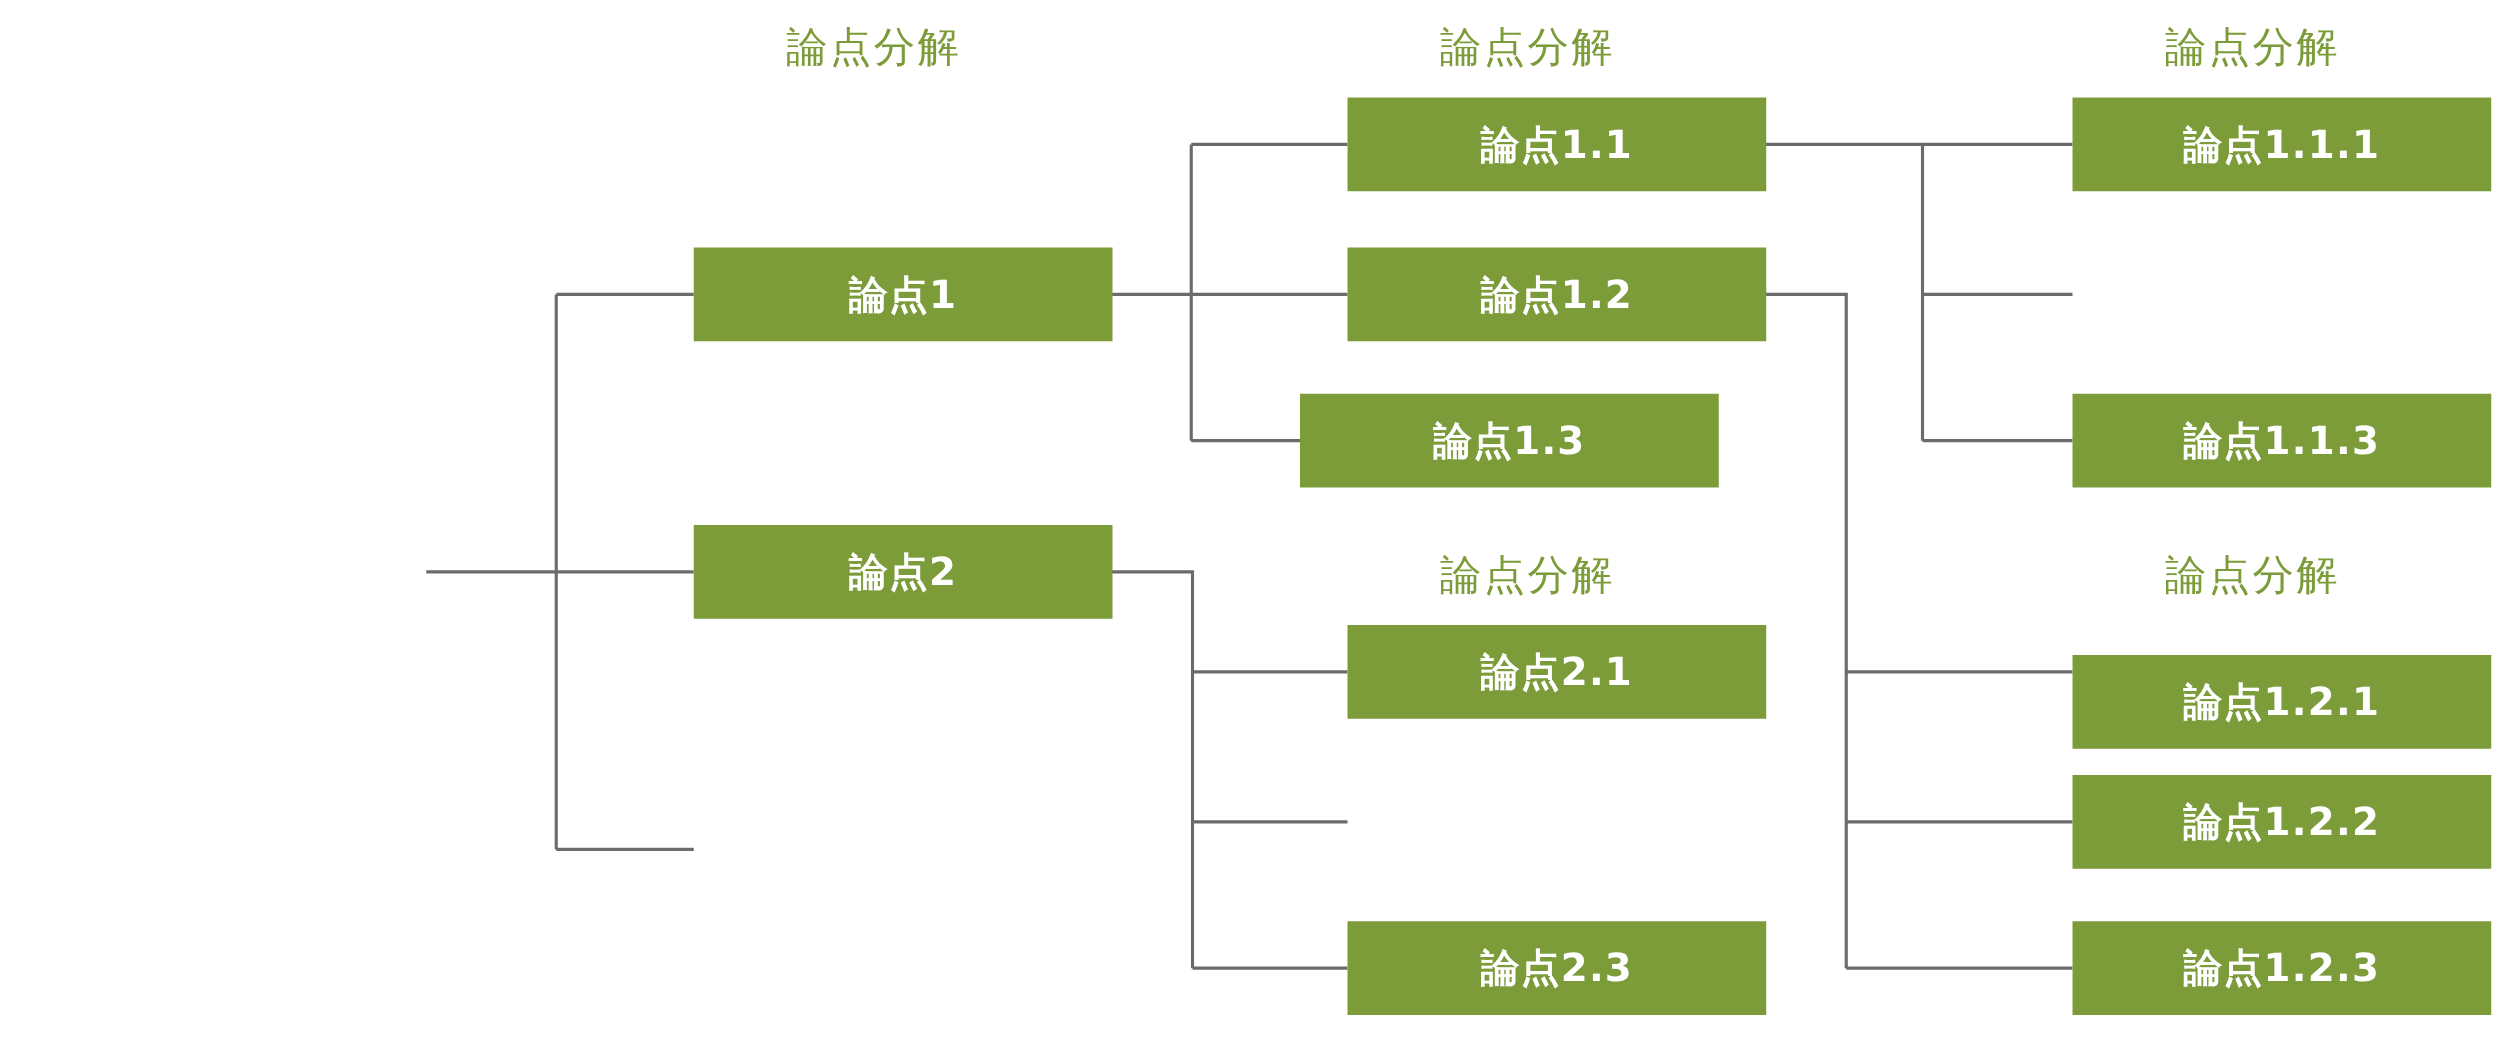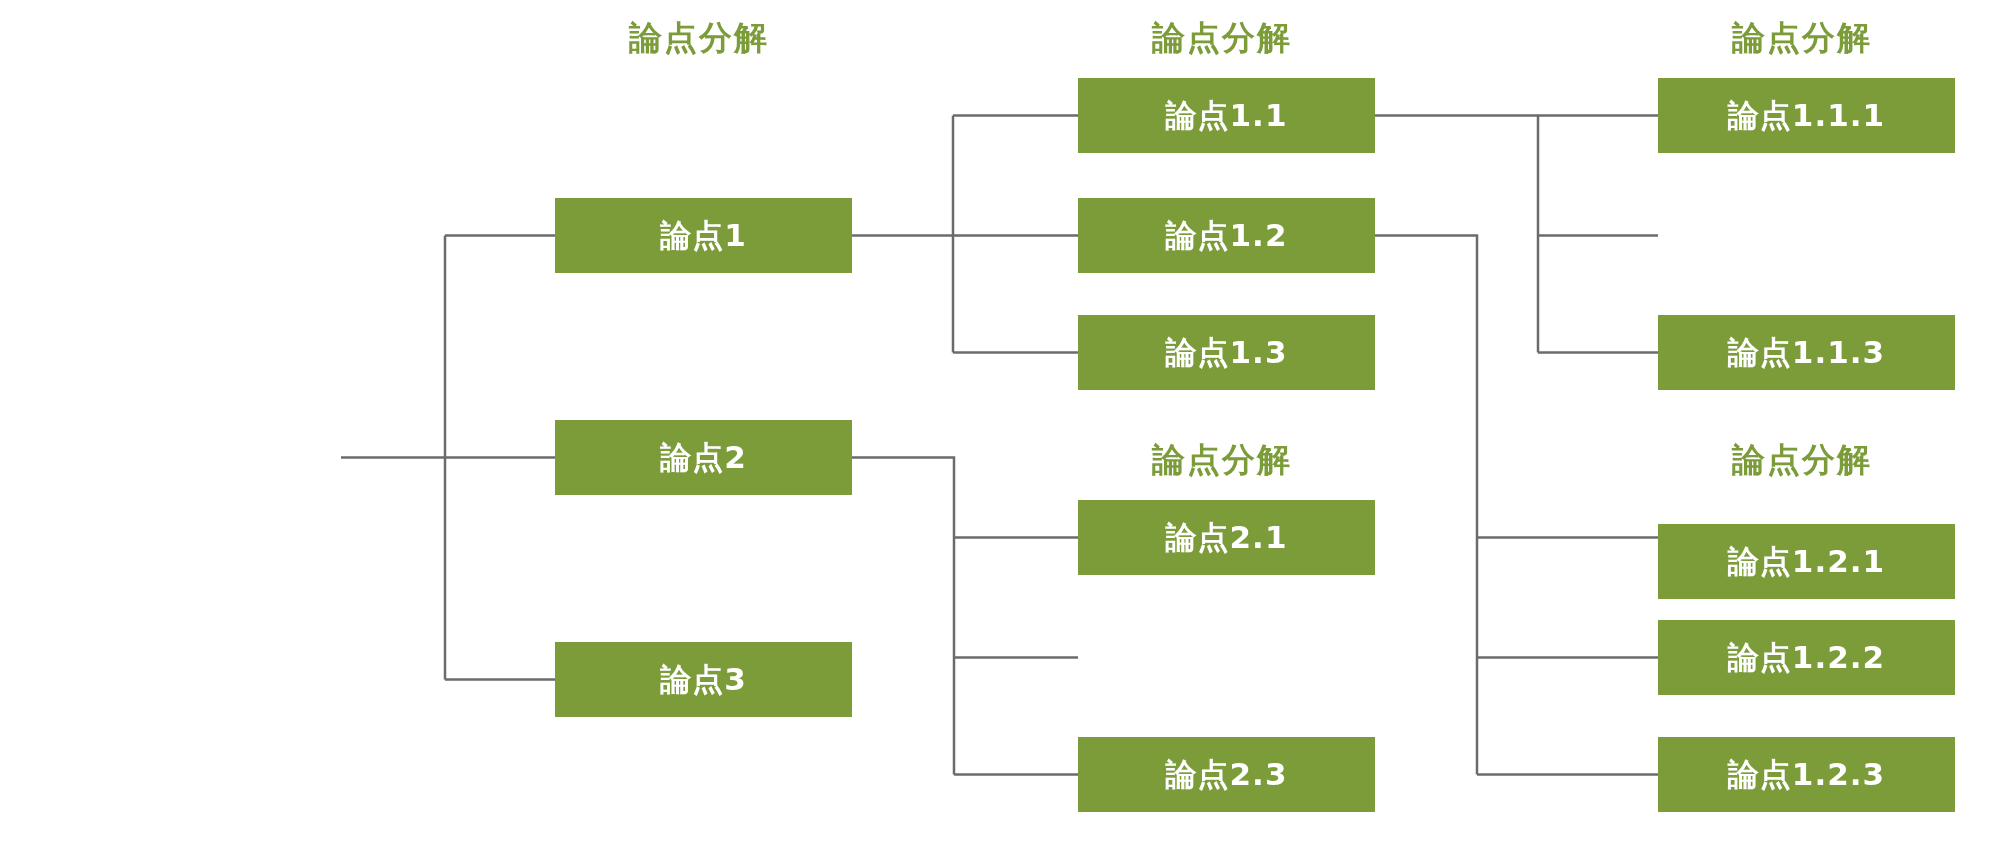--- a/index.html
+++ b/index.html
@@ -18,35 +18,35 @@
     overflow:hidden;
   }
   .connectors{position:absolute;left:0;top:0;}
   .connectors path{
     stroke:var(--connector);
     stroke-width:2.5;
     fill:none;
   }
   .node{
     position:absolute;
-    width:297px;height:75px;
+    width:335px;height:75px;
     background:var(--node-fill);
     color:var(--node-text);
     font-weight:bold;
     font-size:31px;
     letter-spacing:1px;
     display:flex;align-items:center;justify-content:center;
     white-space:nowrap;
   }
   .col-header{
     position:absolute;
     width:288px;
     text-align:center;
     color:var(--header-text);
-    font-weight:bold;
+    font-weight:normal;
     font-size:33px;
     letter-spacing:2px;
     white-space:nowrap;
   }
 </style>
 </head>
 <body>
 
 <div class="canvas">
 
@@ -80,25 +80,24 @@
 
   <div class="col-header" style="left:555px;top:16px">論点分解</div>
   <div class="col-header" style="left:1078px;top:16px">論点分解</div>
   <div class="col-header" style="left:1078px;top:438px">論点分解</div>
   <div class="col-header" style="left:1658px;top:16px">論点分解</div>
   <div class="col-header" style="left:1658px;top:438px">論点分解</div>
 
 
   <div class="node" style="left:555px;top:198px">論点1</div>
   <div class="node" style="left:555px;top:420px">論点2</div>
-  <div class="node" style="left:555px;top:642px">論点3</div>
 
   <div class="node" style="left:1078px;top:78px">論点1.1</div>
   <div class="node" style="left:1078px;top:198px">論点1.2</div>
-  <div class="node" style="left:1078px;top:315px">論点1.3</div>
+  <div class="node" style="left:1040px;top:315px">論点1.3</div>
   <div class="node" style="left:1078px;top:500px">論点2.1</div>
   <div class="node" style="left:1078px;top:737px">論点2.3</div>
 
   <div class="node" style="left:1658px;top:78px">論点1.1.1</div>
   <div class="node" style="left:1658px;top:315px">論点1.1.3</div>
   <div class="node" style="left:1658px;top:524px">論点1.2.1</div>
   <div class="node" style="left:1658px;top:620px">論点1.2.2</div>
   <div class="node" style="left:1658px;top:737px">論点1.2.3</div>
 
 </div>

